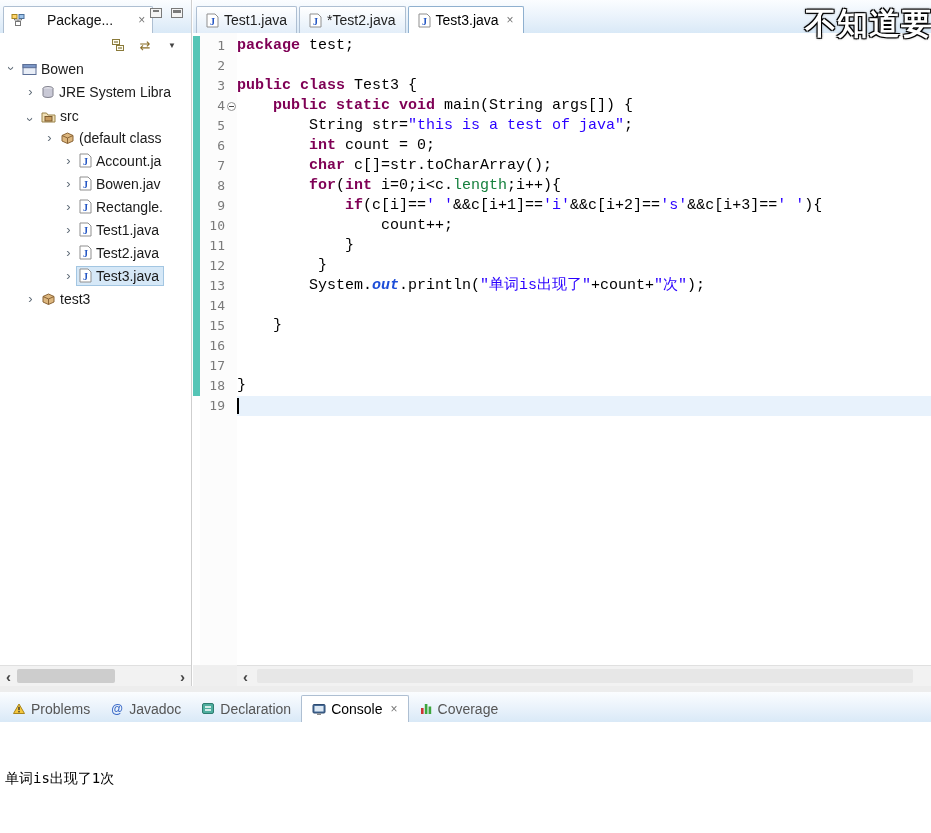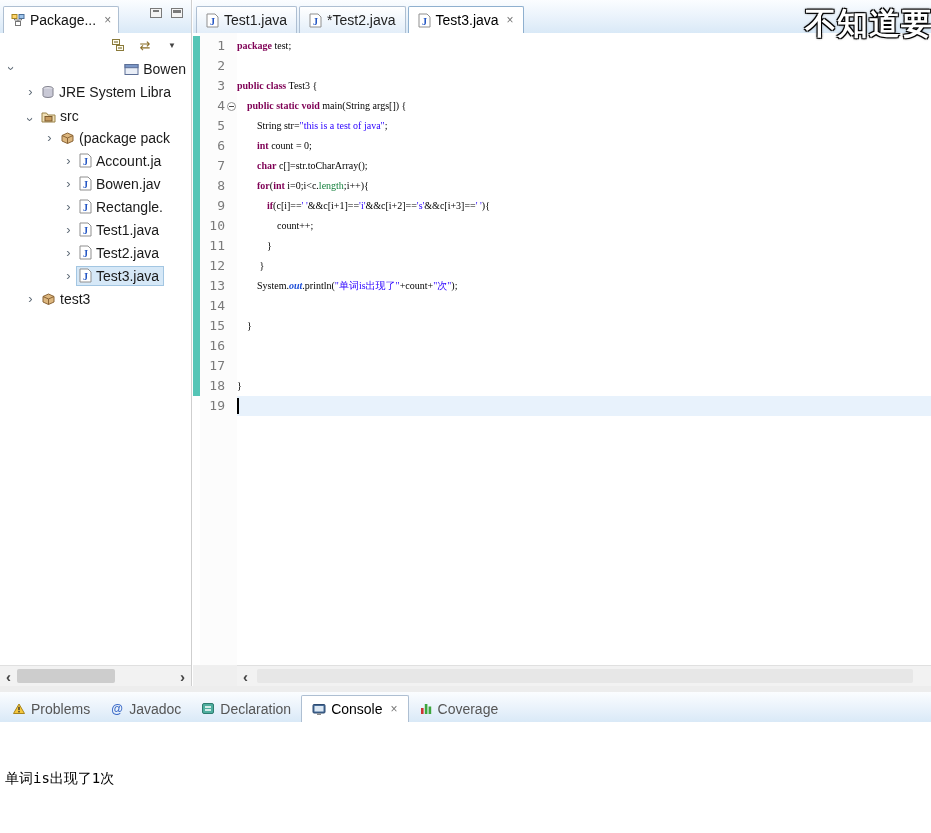--- a/index.html
+++ b/index.html
@@ -4,21 +4,21 @@
 <style>
   *{margin:0;padding:0;box-sizing:border-box}
   html,body{width:931px;height:833px;overflow:hidden}
   body{font-family:"Liberation Sans",sans-serif;background:#fff}
   .app{position:relative;width:931px;height:833px;background:#fff;overflow:hidden}
   .gradbar{background:linear-gradient(180deg,#fbfdff 0%,#e9f2fb 55%,#d9e9f7 100%)}
 
   
   .left-panel{position:absolute;left:0;top:0;width:192px;height:686px;background:#fff;border-right:1px solid #cfcfcf}
   .panel-tabbar{height:33px;position:relative}
-  .panel-tab{position:absolute;left:3px;top:6px;height:27px;display:flex;align-items:center;gap:5px;padding:0 7px;background:#fff;border:1px solid #aebfd2;border-bottom:none;border-radius:2px 2px 0 0;font-size:14px;color:#111}
+  .panel-tab{position:absolute;left:3px;top:6px;height:27px;display:flex;align-items:center;gap:22px;padding:0 7px;background:#fff;border:1px solid #aebfd2;border-bottom:none;border-radius:2px 2px 0 0;font-size:14px;color:#111}
   .panel-tab .close,.etab .close,.btab .close{font-size:12px;color:#777;margin-left:3px;cursor:pointer}
   .panel-winbtns{position:absolute;right:8px;top:8px;display:flex;gap:9px}
   .winbtn{width:12px;height:10px;border:1px solid #7a7a7a;background:#f4f4f4;position:relative}
   .winbtn-min::after{content:"";position:absolute;left:2px;right:2px;top:1px;height:2px;background:#7a7a7a}
   .winbtn-max::after{content:"";position:absolute;left:1px;right:1px;top:1px;height:3px;background:#7a7a7a}
   .panel-toolbar{height:24px;display:flex;justify-content:flex-end;align-items:center;gap:9px;padding-right:10px;background:#fff}
   .tbtn{display:inline-flex;align-items:center;justify-content:center;width:18px;height:18px;color:#8a6f2a;font-size:13px;cursor:pointer}
   .tbtn.dark{color:#444;font-size:8px}
   .tree{position:absolute;top:57px;left:0;right:0;bottom:21px;overflow:hidden;font-size:14px;color:#1a1a1a}
   .trow{height:23px;display:flex;align-items:center;white-space:nowrap;overflow:hidden;cursor:default}
@@ -38,21 +38,21 @@
   .editor-tabbar{height:33px;display:flex;align-items:flex-end;padding-left:3px;gap:2px}
   .etab{display:flex;align-items:center;gap:5px;height:27px;padding:0 9px;font-size:14px;color:#222;background:linear-gradient(#ffffff,#e3eef9);border:1px solid #aebfd2;border-bottom:none;border-radius:2px 2px 0 0;cursor:pointer}
   .etab.active{background:#fff;border-color:#8fb0cf;color:#000}
   .editor-body{position:absolute;left:0;top:33px;right:0;bottom:0;background:#fff;overflow:hidden}
   .range{position:absolute;left:0;top:3px;width:7px;height:360px;background:#55c5b6}
   .ruler{position:absolute;left:7px;top:0;width:37px;bottom:21px;background:#fcfcfc;padding-top:3px;font-family:"DejaVu Sans Mono",monospace;font-size:13px;line-height:20px;color:#7a7a7a}
   .lnum{height:20px;display:flex;justify-content:flex-end;align-items:center}
   .lnum .foldc{width:12px;flex:none;display:flex;align-items:center;justify-content:center}
   .fold{width:9px;height:9px;border:1px solid #919191;border-radius:50%;background:#fff;position:relative;cursor:pointer}
   .fold::after{content:"";position:absolute;left:1px;right:1px;top:3px;border-top:1px solid #4a4a4a}
-  .codewrap{position:absolute;left:44px;top:0;right:0;bottom:21px;padding-top:3px;font-family:Liberation Serif, serif;font-size:10px;line-height:20px;white-space:pre;color:#000;cursor:text}
+  .codewrap{position:absolute;left:44px;top:0;right:0;bottom:21px;padding-top:3px;font-family:Liberation Mono, monospace;font-size:15px;line-height:20px;white-space:pre;color:#000;cursor:text}
   .cline{height:20px}
   .cline.cur{background:#e8f2fc;position:relative}
   .cline.cur::before{content:"";position:absolute;left:0;top:2px;bottom:2px;width:2px;background:#000}
   .kw{color:#7f0055;font-weight:bold}
   .st{color:#2a00ff}
   .fd{color:#15803d}
   .sf{color:#1d4ed8;font-weight:bold;font-style:italic}
   .corner{position:absolute;left:0;bottom:0;width:44px;height:21px;background:#efefef}
   .ed-hscroll{left:44px}
   .ed-hscroll .thumb{left:20px;right:18px;background:#e7e7e7}
@@ -99,21 +99,21 @@
             <rect x="1.5" y="1.5" width="7" height="5" fill="#fffdf0" stroke="#8a7a3a"></rect>
             <path d="M3 4 h4" stroke="#6a5a1a"></path>
             <rect x="5.5" y="7.5" width="7" height="5" fill="#fffdf0" stroke="#8a7a3a"></rect>
             <path d="M7 10 h4" stroke="#6a5a1a"></path>
           </svg>
         </span>
       <span class="tbtn">⇄</span>
       <span class="tbtn dark">▼</span>
     </div>
     <div class="tree" id="tree">
-        <div class="trow" style="padding-left: 4px; justify-content: space-between;">
+        <div class="trow" style="padding-left: 4px;">
           <span class="arrow expanded">›</span>
           <span class="rowbody">
             <span class="icon">
               <svg width="15" height="14" viewBox="0 0 15 14">
                 <rect x="1" y="2.5" width="13" height="10" fill="#e9eef7" stroke="#5c6f96"></rect>
                 <rect x="1" y="2.5" width="13" height="3.2" fill="#7b97c7" stroke="#5c6f96"></rect>
               </svg>
             </span>
             <span class="tlabel">Bowen</span>
           </span>
@@ -144,21 +144,21 @@
         </div>
         <div class="trow" style="padding-left: 42px;">
           <span class="arrow collapsed">›</span>
           <span class="rowbody">
             <span class="icon">
               <svg width="15" height="13" viewBox="0 0 15 13">
                 <path d="M2 4.5 L7.5 2 L13 4.5 L13 10 L7.5 12.5 L2 10 Z" fill="#dcb67e" stroke="#8a6436"></path>
                 <path d="M2 4.5 L7.5 7 L13 4.5 M7.5 7 L7.5 12.5" fill="none" stroke="#8a6436"></path>
               </svg>
             </span>
-            <span class="tlabel">(package pack</span>
+            <span class="tlabel">(default class</span>
           </span>
         </div>
         <div class="trow" style="padding-left: 61px;">
           <span class="arrow collapsed">›</span>
           <span class="rowbody">
             <span class="icon">
               <svg width="13" height="15" viewBox="0 0 13 15">
                 <path d="M1 1 h8 l3 3 v10 H1 z" fill="#ffffff" stroke="#8f8f8f"></path>
                 <text x="6.5" y="12" font-size="10" font-weight="bold" fill="#2456c4" text-anchor="middle" font-family="Liberation Serif,serif">J</text>
               </svg>

